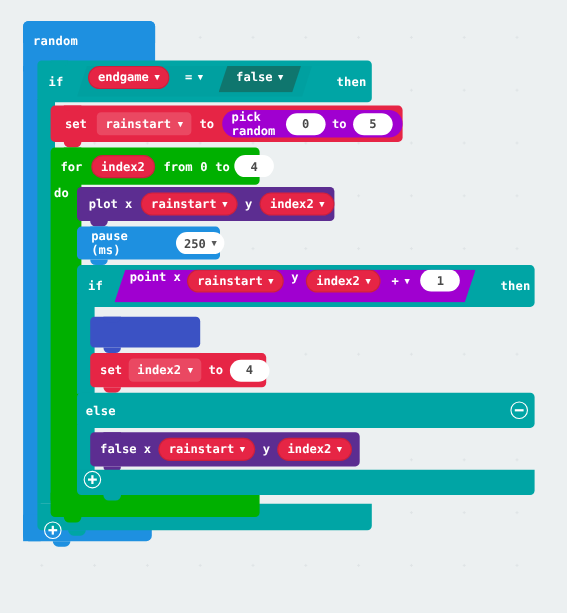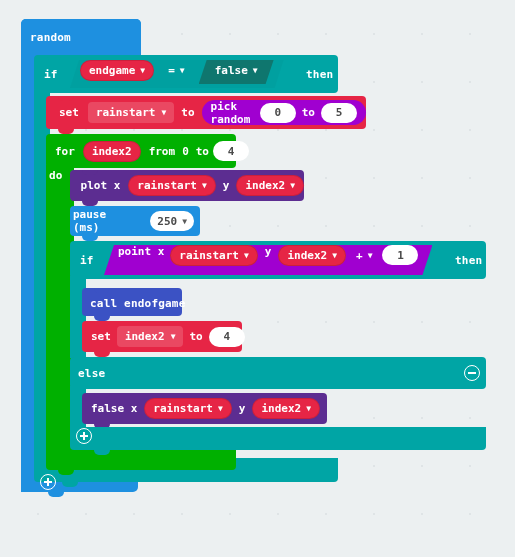--- a/index.html
+++ b/index.html
@@ -142,21 +142,21 @@
     <span class="txt" style="padding:0 7px;">y</span>
     <span class="pill var">
       <span>index2</span>
       <span class="car">▼</span>
     </span>
   </div>
 
   <div class="blk" style="left:70px;top:206px;width:130px;height:30px;background:#1E90E0;border-radius:4px;"></div>
   <div class="notch" style="left:82px;top:206px;background:#1E90E0;"></div>
   <div class="notch" style="left:82px;top:236px;background:#1E90E0;"></div>
-  <div class="blk" style="left:64px;top:206px;width:130px;height:30px;display:flex;align-items:center;padding-left:9px;gap:16px;">
+  <div class="blk" style="left:74px;top:206px;width:130px;height:30px;display:flex;align-items:center;padding-left:9px;gap:16px;">
     <span class="txt" style="padding:0;">pause (ms)</span>
     <span class="drop" style="margin-left:8px;">
       <span>250</span>
       <span class="car">▼</span>
     </span>
   </div>
 
   <div class="blk" style="left:70px;top:241px;width:416px;height:38px;background:#00A5A5;border-radius:4px;"></div>
   <div class="notch" style="left:82px;top:241px;background:#00A5A5;"></div>
   <div class="lbl" style="position:absolute;left:80px;top:254px;">if</div>
@@ -180,21 +180,20 @@
       <span class="numfield">1</span>
     </div>
   </div>
   <div class="lbl" style="position:absolute;left:455px;top:254px;">then</div>
 
   <div class="spine" style="left:70px;top:276px;width:16px;height:82px;background:#00A5A5;"></div>
 
   <div class="blk" style="left:82px;top:288px;width:100px;height:28px;background:#3B52C4;border-radius:4px;"></div>
   <div class="notch" style="left:94px;top:288px;background:#3B52C4;"></div>
   <div class="notch" style="left:94px;top:316px;background:#3B52C4;"></div>
-  <div class="lbl" style="position:absolute;left:90px;top:297px;">call endofgame</div>
 
   <div class="blk" style="left:82px;top:321px;width:160px;height:31px;background:#E62545;border-radius:4px;"></div>
   <div class="notch" style="left:94px;top:321px;background:#E62545;"></div>
   <div class="notch" style="left:94px;top:352px;background:#E62545;"></div>
   <div class="blk" style="left:82px;top:321px;width:160px;height:31px;display:flex;align-items:center;padding-left:9px;">
     <span class="txt" style="padding:0;">set</span>
     <span class="fieldbox" style="margin-left:6px;">
       <span>index2</span>
       <span class="car">▼</span>
     </span>

